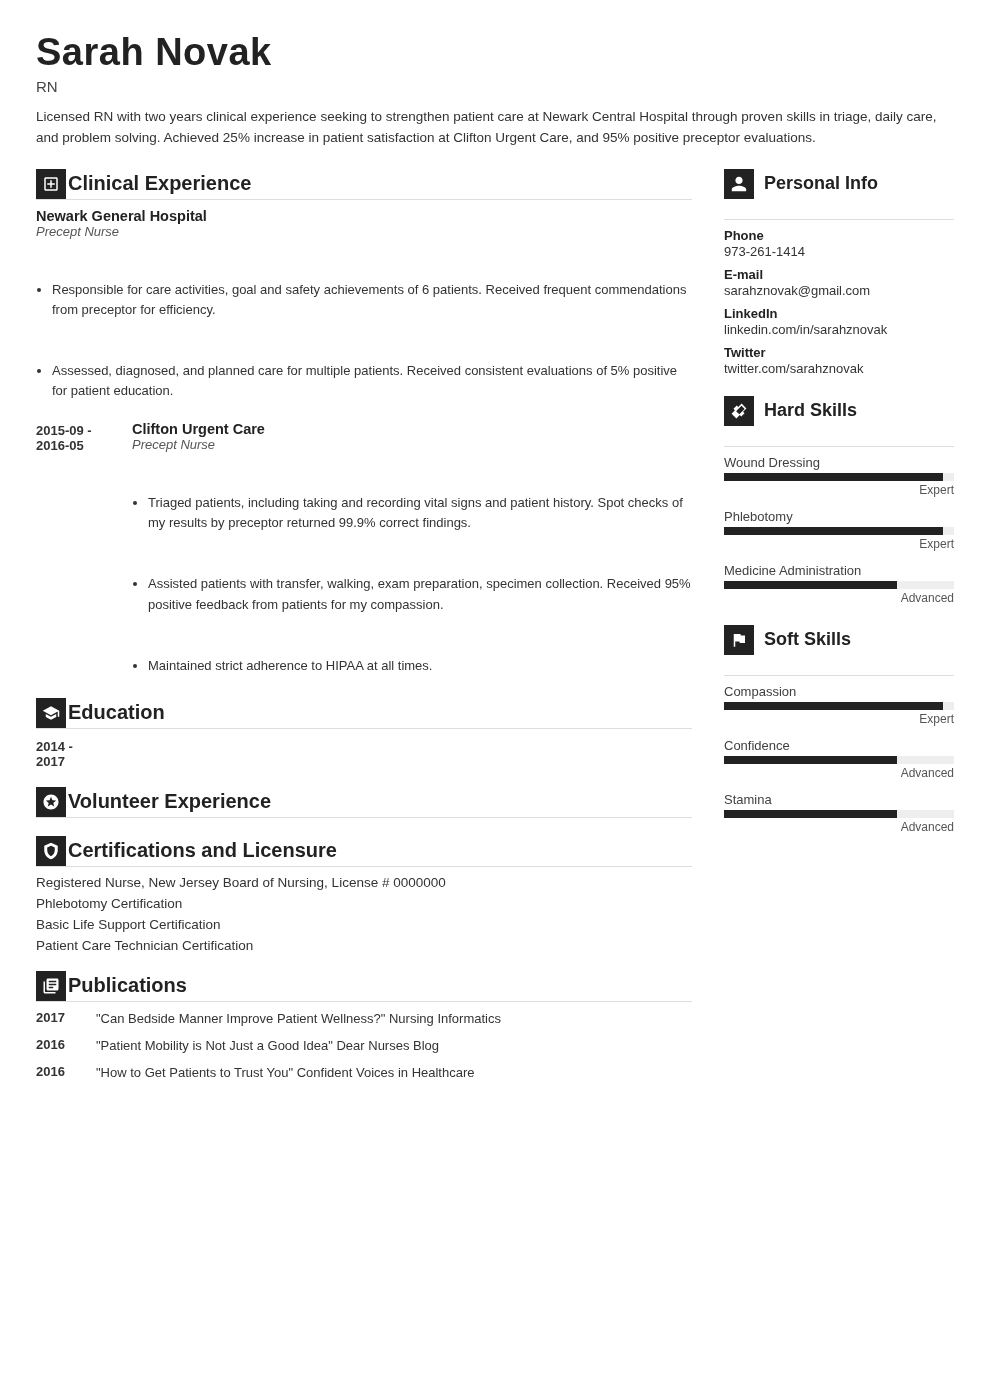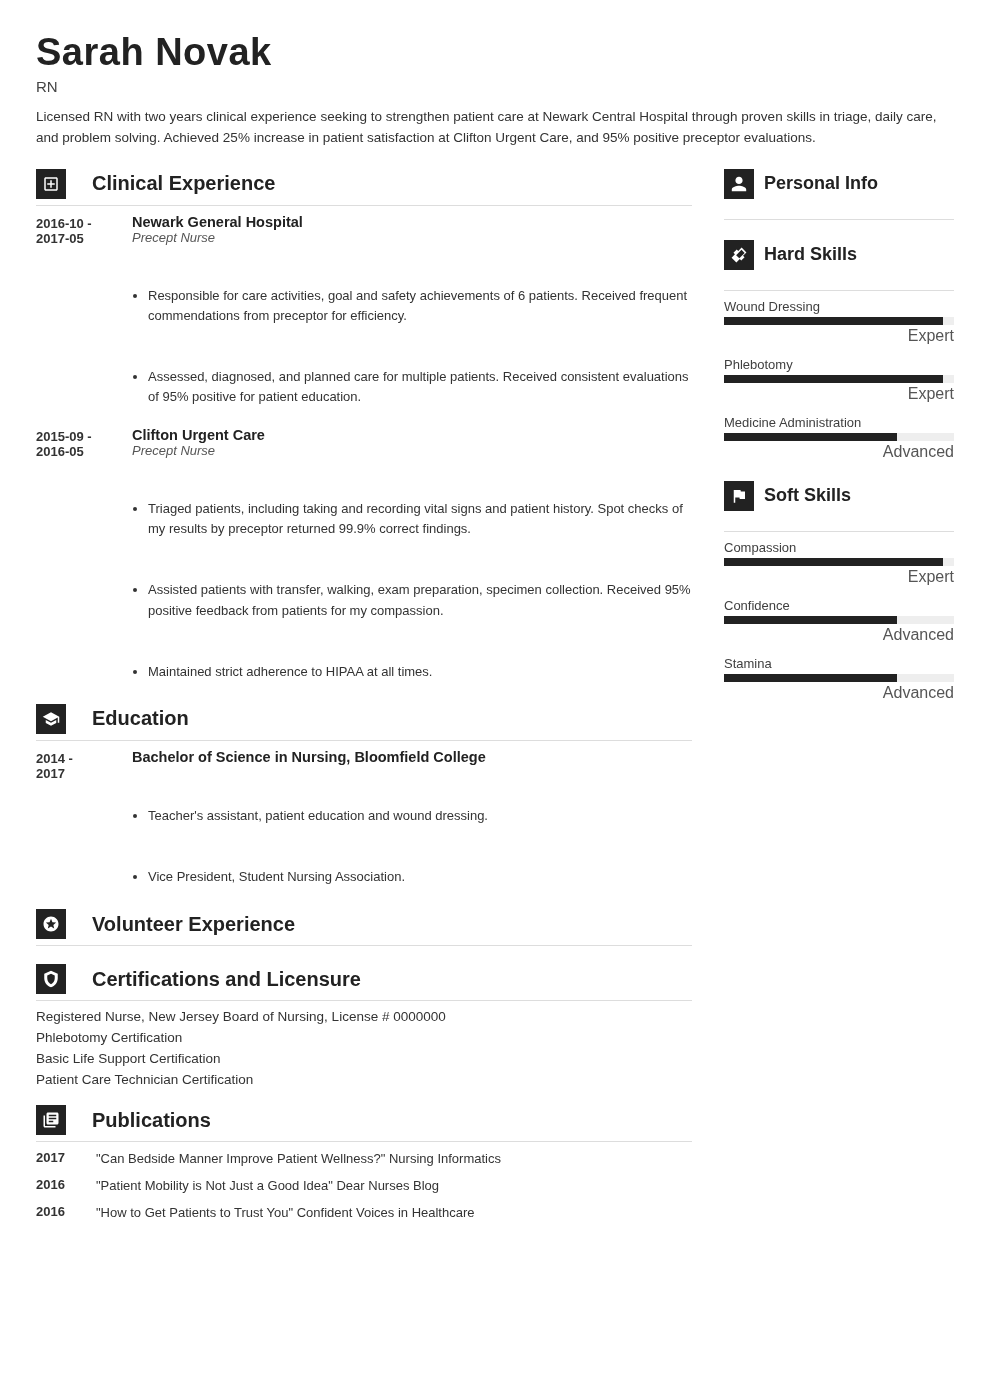--- a/index.html
+++ b/index.html
@@ -41,24 +41,23 @@
     .right-col {
       width: 230px;
       flex-shrink: 0;
     }
     .section {
       margin-bottom: 18px;
     }
     .section-header {
       display: flex;
       align-items: center;
-      gap: 26px;
+      gap: 2px;
       margin-bottom: 8px;
       border-bottom: 1.5px solid #ddd;
-      padding-bottom: 6px;
     }
     .section-icon {
       width: 30px;
       height: 30px;
       background: #222;
       display: flex;
       align-items: center;
       justify-content: center;
       flex-shrink: 0;
     }
@@ -150,21 +149,21 @@
       width: 100%;
       position: relative;
     }
     .skill-bar-fill {
       background: #222;
       height: 8px;
       position: absolute;
       left: 0; top: 0;
     }
     .skill-level {
-      font-size: 16px;
+      font-size: 12px;
       color: #555;
       text-align: right;
       margin-top: 2px;
     }
     .cert-item {
       font-size: 13.5px;
       color: #333;
       margin-bottom: 6px;
       padding-left: 0;
     }
@@ -203,27 +202,26 @@
       <div class="section-header">
         <div class="section-icon">
           <svg width="18" height="18" viewBox="0 0 24 24">
               <path d="M19 3H5c-1.1 0-2 .9-2 2v14c0 1.1.9 2 2 2h14c1.1 0 2-.9 2-2V5c0-1.1-.9-2-2-2zm0 16H5V5h14v14zM11 7h2v4h4v2h-4v4h-2v-4H7v-2h4V7z"></path>
             </svg>
         </div>
         <span class="section-title">Clinical Experience</span>
       </div>
 
       <div class="entry">
-        <div class="entry-date">2016-10 -<br>2017-05</div>
         <div class="entry-content">
           <div class="entry-org">Newark General Hospital</div>
           <div class="entry-role">Precept Nurse</div>
           <ul class="entry-bullets">
             <li>Responsible for care activities, goal and safety achievements of 6 patients. Received frequent commendations from preceptor for efficiency.</li>
-            <li>Assessed, diagnosed, and planned care for multiple patients. Received consistent evaluations of 95% positive for patient education.</li>
+            <li>Assessed, diagnosed, and planned care for multiple patients. Received consistent evaluations of 5% positive for patient education.</li>
           </ul>
         </div>
       </div>
 
       <div class="entry">
         <div class="entry-date">2015-09 -<br>2016-05</div>
         <div class="entry-content">
           <div class="entry-org">Clifton Urgent Care</div>
           <div class="entry-role">Precept Nurse</div>
           <ul class="entry-bullets">
@@ -239,27 +237,20 @@
       <div class="section-header">
         <div class="section-icon">
           <svg width="18" height="18" viewBox="0 0 24 24">
               <path d="M12 3L1 9l11 6 9-4.91V17h2V9L12 3zM5 13.18v4L12 21l7-3.82v-4L12 17l-7-3.82z"></path>
             </svg>
         </div>
         <span class="section-title">Education</span>
       </div>
       <div class="entry">
         <div class="entry-date">2014 -<br>2017</div>
-        <div class="entry-content">
-          <div class="entry-org">Bachelor of Science in Nursing, Bloomfield College</div>
-          <ul class="entry-bullets">
-            <li>Teacher's assistant, patient education and wound dressing.</li>
-            <li>Vice President, Student Nursing Association.</li>
-          </ul>
-        </div>
       </div>
     </div>
 
     <div class="section">
       <div class="section-header">
         <div class="section-icon">
           <svg width="18" height="18" viewBox="0 0 24 24">
               <path d="M11.99 2C6.47 2 2 6.48 2 12s4.47 10 9.99 10C17.52 22 22 17.52 22 12S17.52 2 11.99 2zm4.24 16L12 15.45 7.77 18l1.12-4.81-3.73-3.23 4.92-.42L12 5l1.92 4.53 4.92.42-3.73 3.23L16.23 18z"></path>
             </svg>
         </div>
@@ -313,20 +304,30 @@
 
     <div class="info-section">
       <div class="info-section-header">
         <div class="section-icon">
           <svg width="18" height="18" viewBox="0 0 24 24">
               <path d="M12 12c2.7 0 4.8-2.1 4.8-4.8S14.7 2.4 12 2.4 7.2 4.5 7.2 7.2 9.3 12 12 12zm0 2.4c-3.2 0-9.6 1.6-9.6 4.8v2.4h19.2v-2.4c0-3.2-6.4-4.8-9.6-4.8z"></path>
             </svg>
         </div>
         <span class="info-title">Personal Info</span>
       </div>
+      <div>
+        <div class="info-field-label">Phone</div>
+        <div class="info-field-value">973-261-1414</div>
+        <div class="info-field-label">E-mail</div>
+        <div class="info-field-value">sarahznovak@gmail.com</div>
+        <div class="info-field-label">LinkedIn</div>
+        <div class="info-field-value">linkedin.com/in/sarahznovak</div>
+        <div class="info-field-label">Twitter</div>
+        <div class="info-field-value">twitter.com/sarahznovak</div>
+      </div>
     </div>
 
     <div class="info-section">
       <div class="info-section-header">
         <div class="section-icon">
           <svg width="18" height="18" viewBox="0 0 24 24">
               <path d="M15.5 2.1L11 6.6 9 4.6 4.6 9l2 2L2.1 15.5l6.4 6.4 4.5-4.5 2 2L19.4 15l-2-2 4.5-4.5-6.4-6.4zm-3.1 14.3l-4.2-4.2 7.1-7.1 4.2 4.2-7.1 7.1z"></path>
             </svg>
         </div>
         <span class="info-title">Hard Skills</span>

